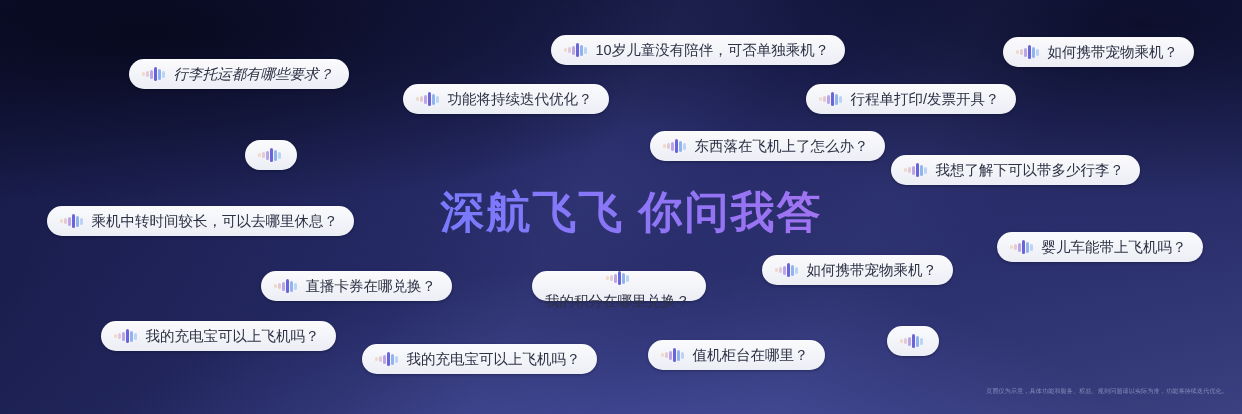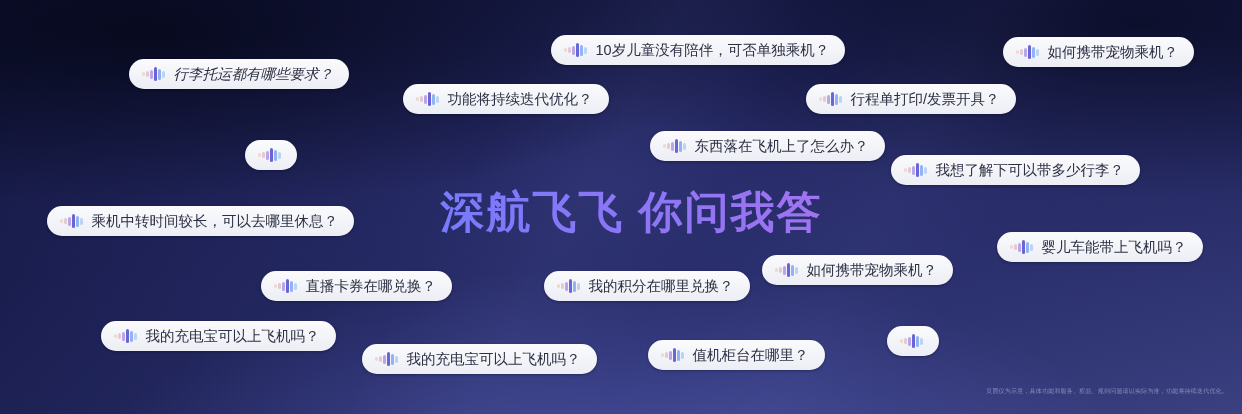--- a/index.html
+++ b/index.html
@@ -246,21 +246,21 @@
         <span class="wave">
           <i></i>
           <i></i>
           <i></i>
           <i></i>
           <i></i>
           <i></i>
         </span>
         <span class="chip-label">直播卡券在哪兑换？</span>
       </div>
-      <div class="chip" style="left: 544px; top: 271px;">
+      <div class="chip" style="left: 532px; top: 271px; flex-direction: column;">
         <span class="wave">
           <i></i>
           <i></i>
           <i></i>
           <i></i>
           <i></i>
           <i></i>
         </span>
         <span class="chip-label">我的积分在哪里兑换？</span>
       </div>

